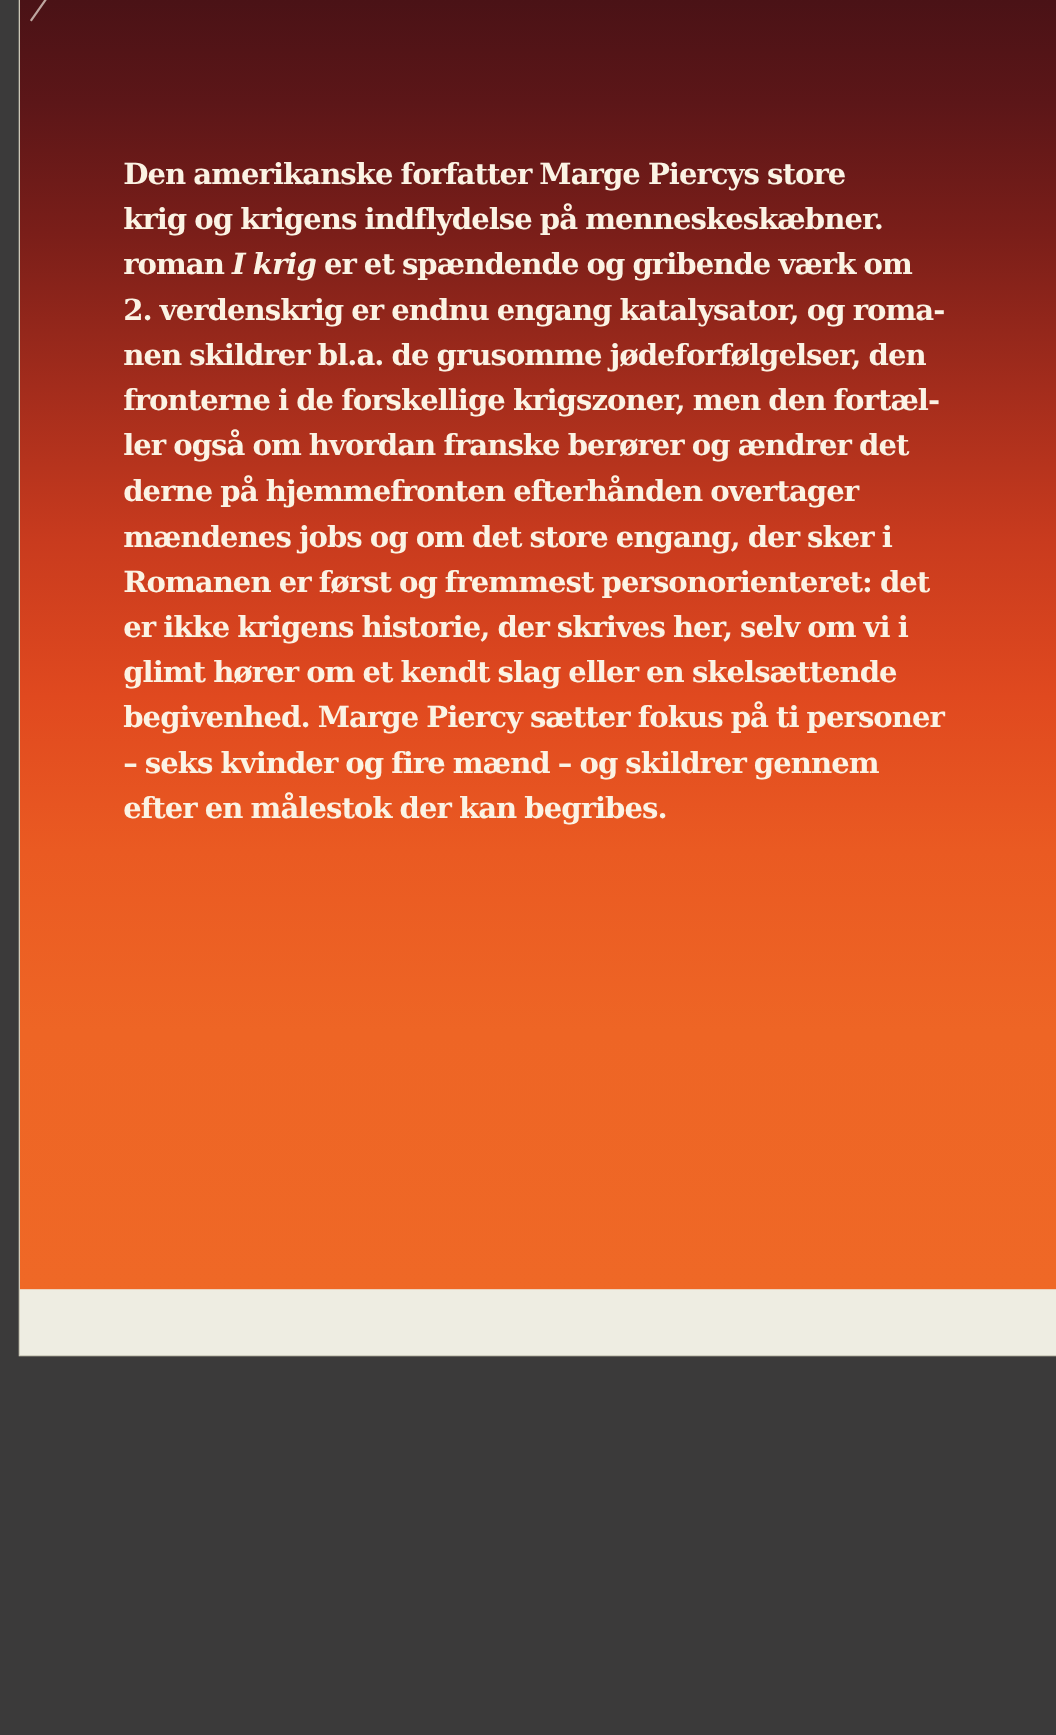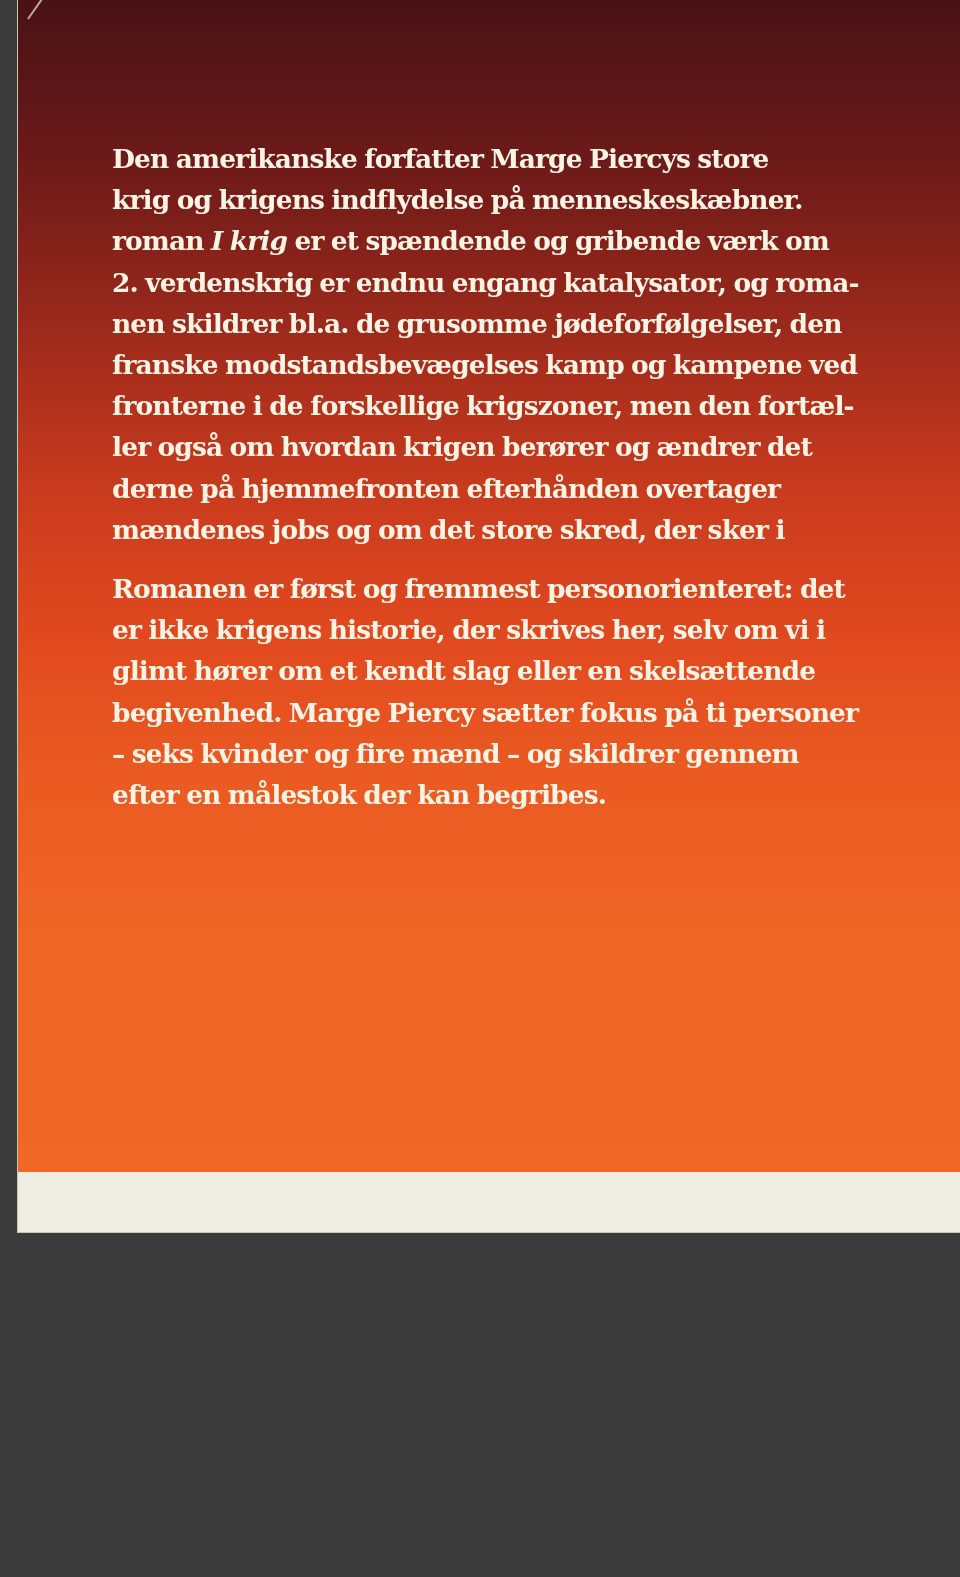--- a/index.html
+++ b/index.html
@@ -20,21 +20,21 @@
     position:absolute; left:94px; top:138px; width:820px;
     color:#fbf3e4;
     font-family:"DejaVu Serif", serif;
     font-weight:bold;
     font-size:26.5px;
     line-height:41.2px;
     letter-spacing:-0.9px;
     word-spacing:-1px;
   }
   .blurb p { margin:0; }
-  .blurb p + p { margin-top:18px; }
+  .blurb p + p { }
   .blurb .line { display:block; white-space:nowrap; }
   .blurb em { font-style:italic; }
   .isbn {
     position:absolute; right:28px; top:1466px;
     font-family:"Liberation Sans", sans-serif;
     font-size:21px; color:#4a4846; letter-spacing:-0.6px;
   }
   .crease {
     position:absolute; left:10px; top:18px; width:60px; height:2px;
     background:rgba(240,230,220,0.7); transform:rotate(-55deg); transform-origin:left;
@@ -52,25 +52,24 @@
   <div class="crease"></div>
   <div class="edge-right"></div>
 
   <div class="blurb">
     <p>
       <span class="line">Den amerikanske forfatter Marge Piercys store</span>
       <span class="line">krig og krigens indflydelse på menneskeskæbner.</span>
       <span class="line"><span>roman </span><em>I krig</em><span> er et spændende og gribende værk om</span></span>
       <span class="line">2. verdenskrig er endnu engang katalysator, og roma-</span>
       <span class="line">nen skildrer bl.a. de grusomme jødeforfølgelser, den</span>
-      <span class="line">franske modstandsbevægelses kamp og kampene ved</span>
       <span class="line">fronterne i de forskellige krigszoner, men den fortæl-</span>
-      <span class="line">ler også om hvordan krigen berører og ændrer det</span>
+      <span class="line">ler også om hvordan franske berører og ændrer det</span>
       <span class="line">derne på hjemmefronten efterhånden overtager</span>
-      <span class="line">mændenes jobs og om det store skred, der sker i</span>
+      <span class="line">mændenes jobs og om det store engang, der sker i</span>
     </p>
     <p>
       <span class="line">Romanen er først og fremmest personorienteret: det</span>
       <span class="line">er ikke krigens historie, der skrives her, selv om vi i</span>
       <span class="line">glimt hører om et kendt slag eller en skelsættende</span>
       <span class="line">begivenhed. Marge Piercy sætter fokus på ti personer</span>
       <span class="line">– seks kvinder og fire mænd – og skildrer gennem</span>
       <span class="line">efter en målestok der kan begribes.</span>
     </p>
   </div>

